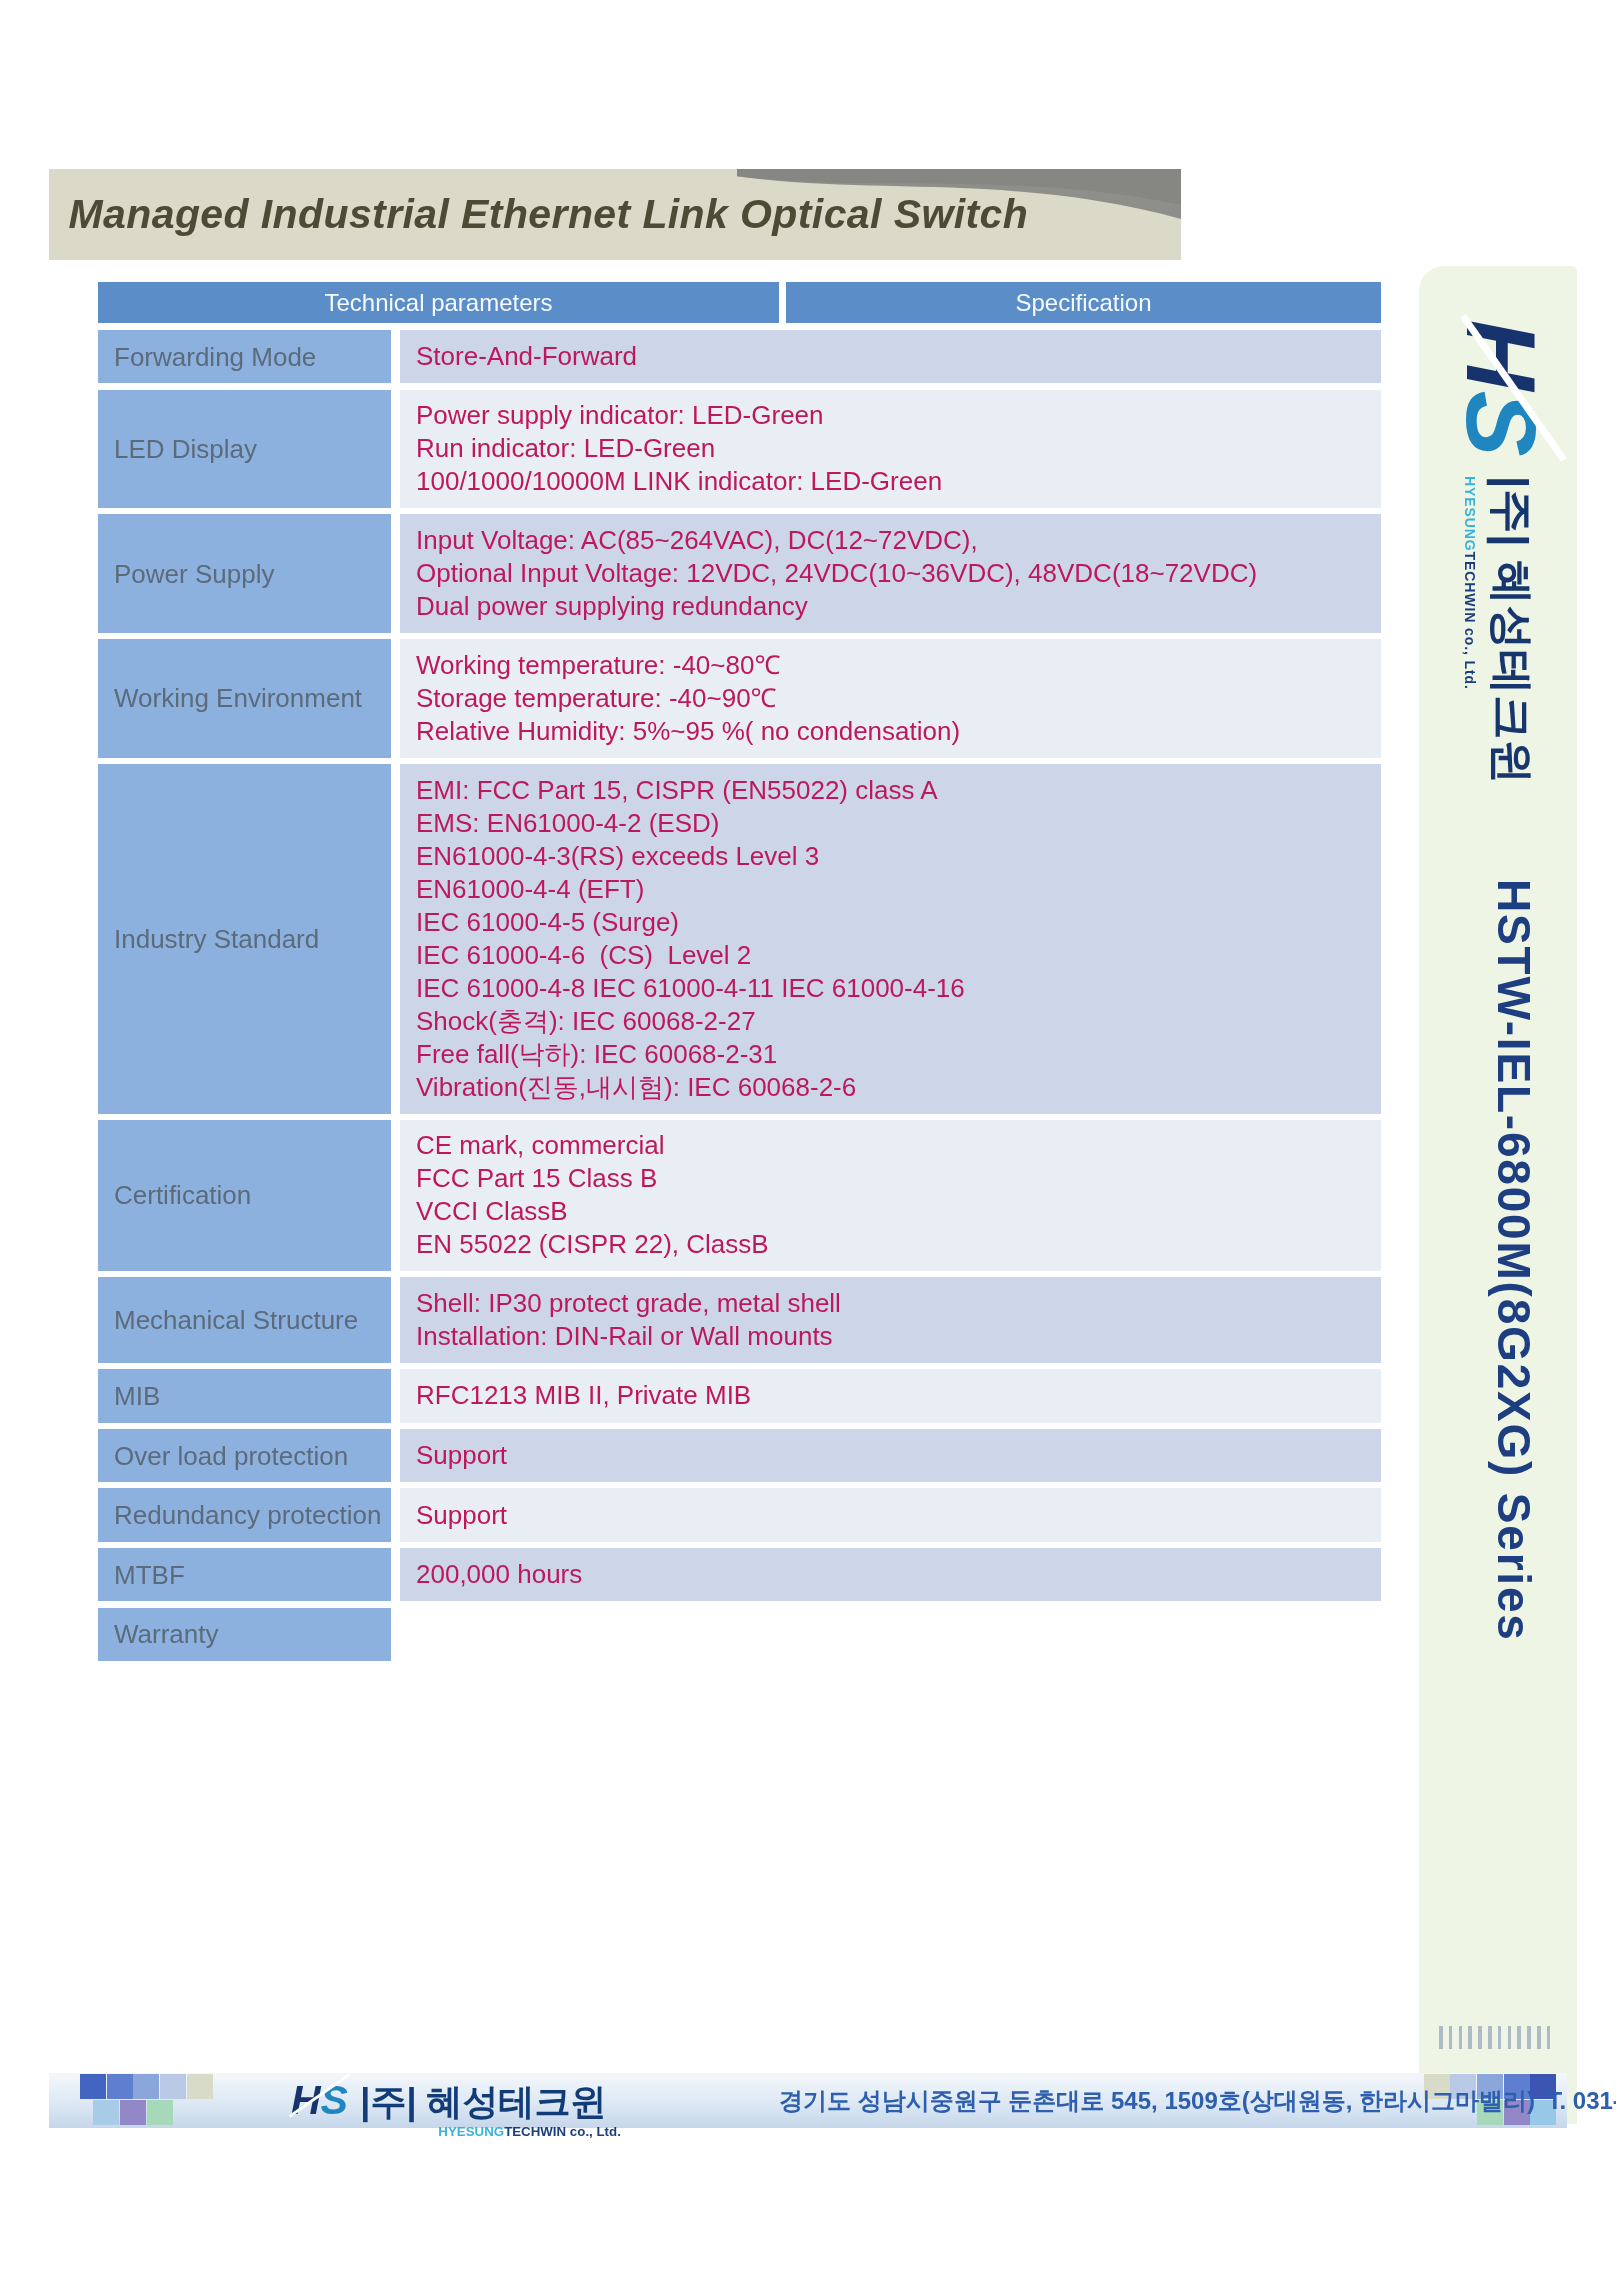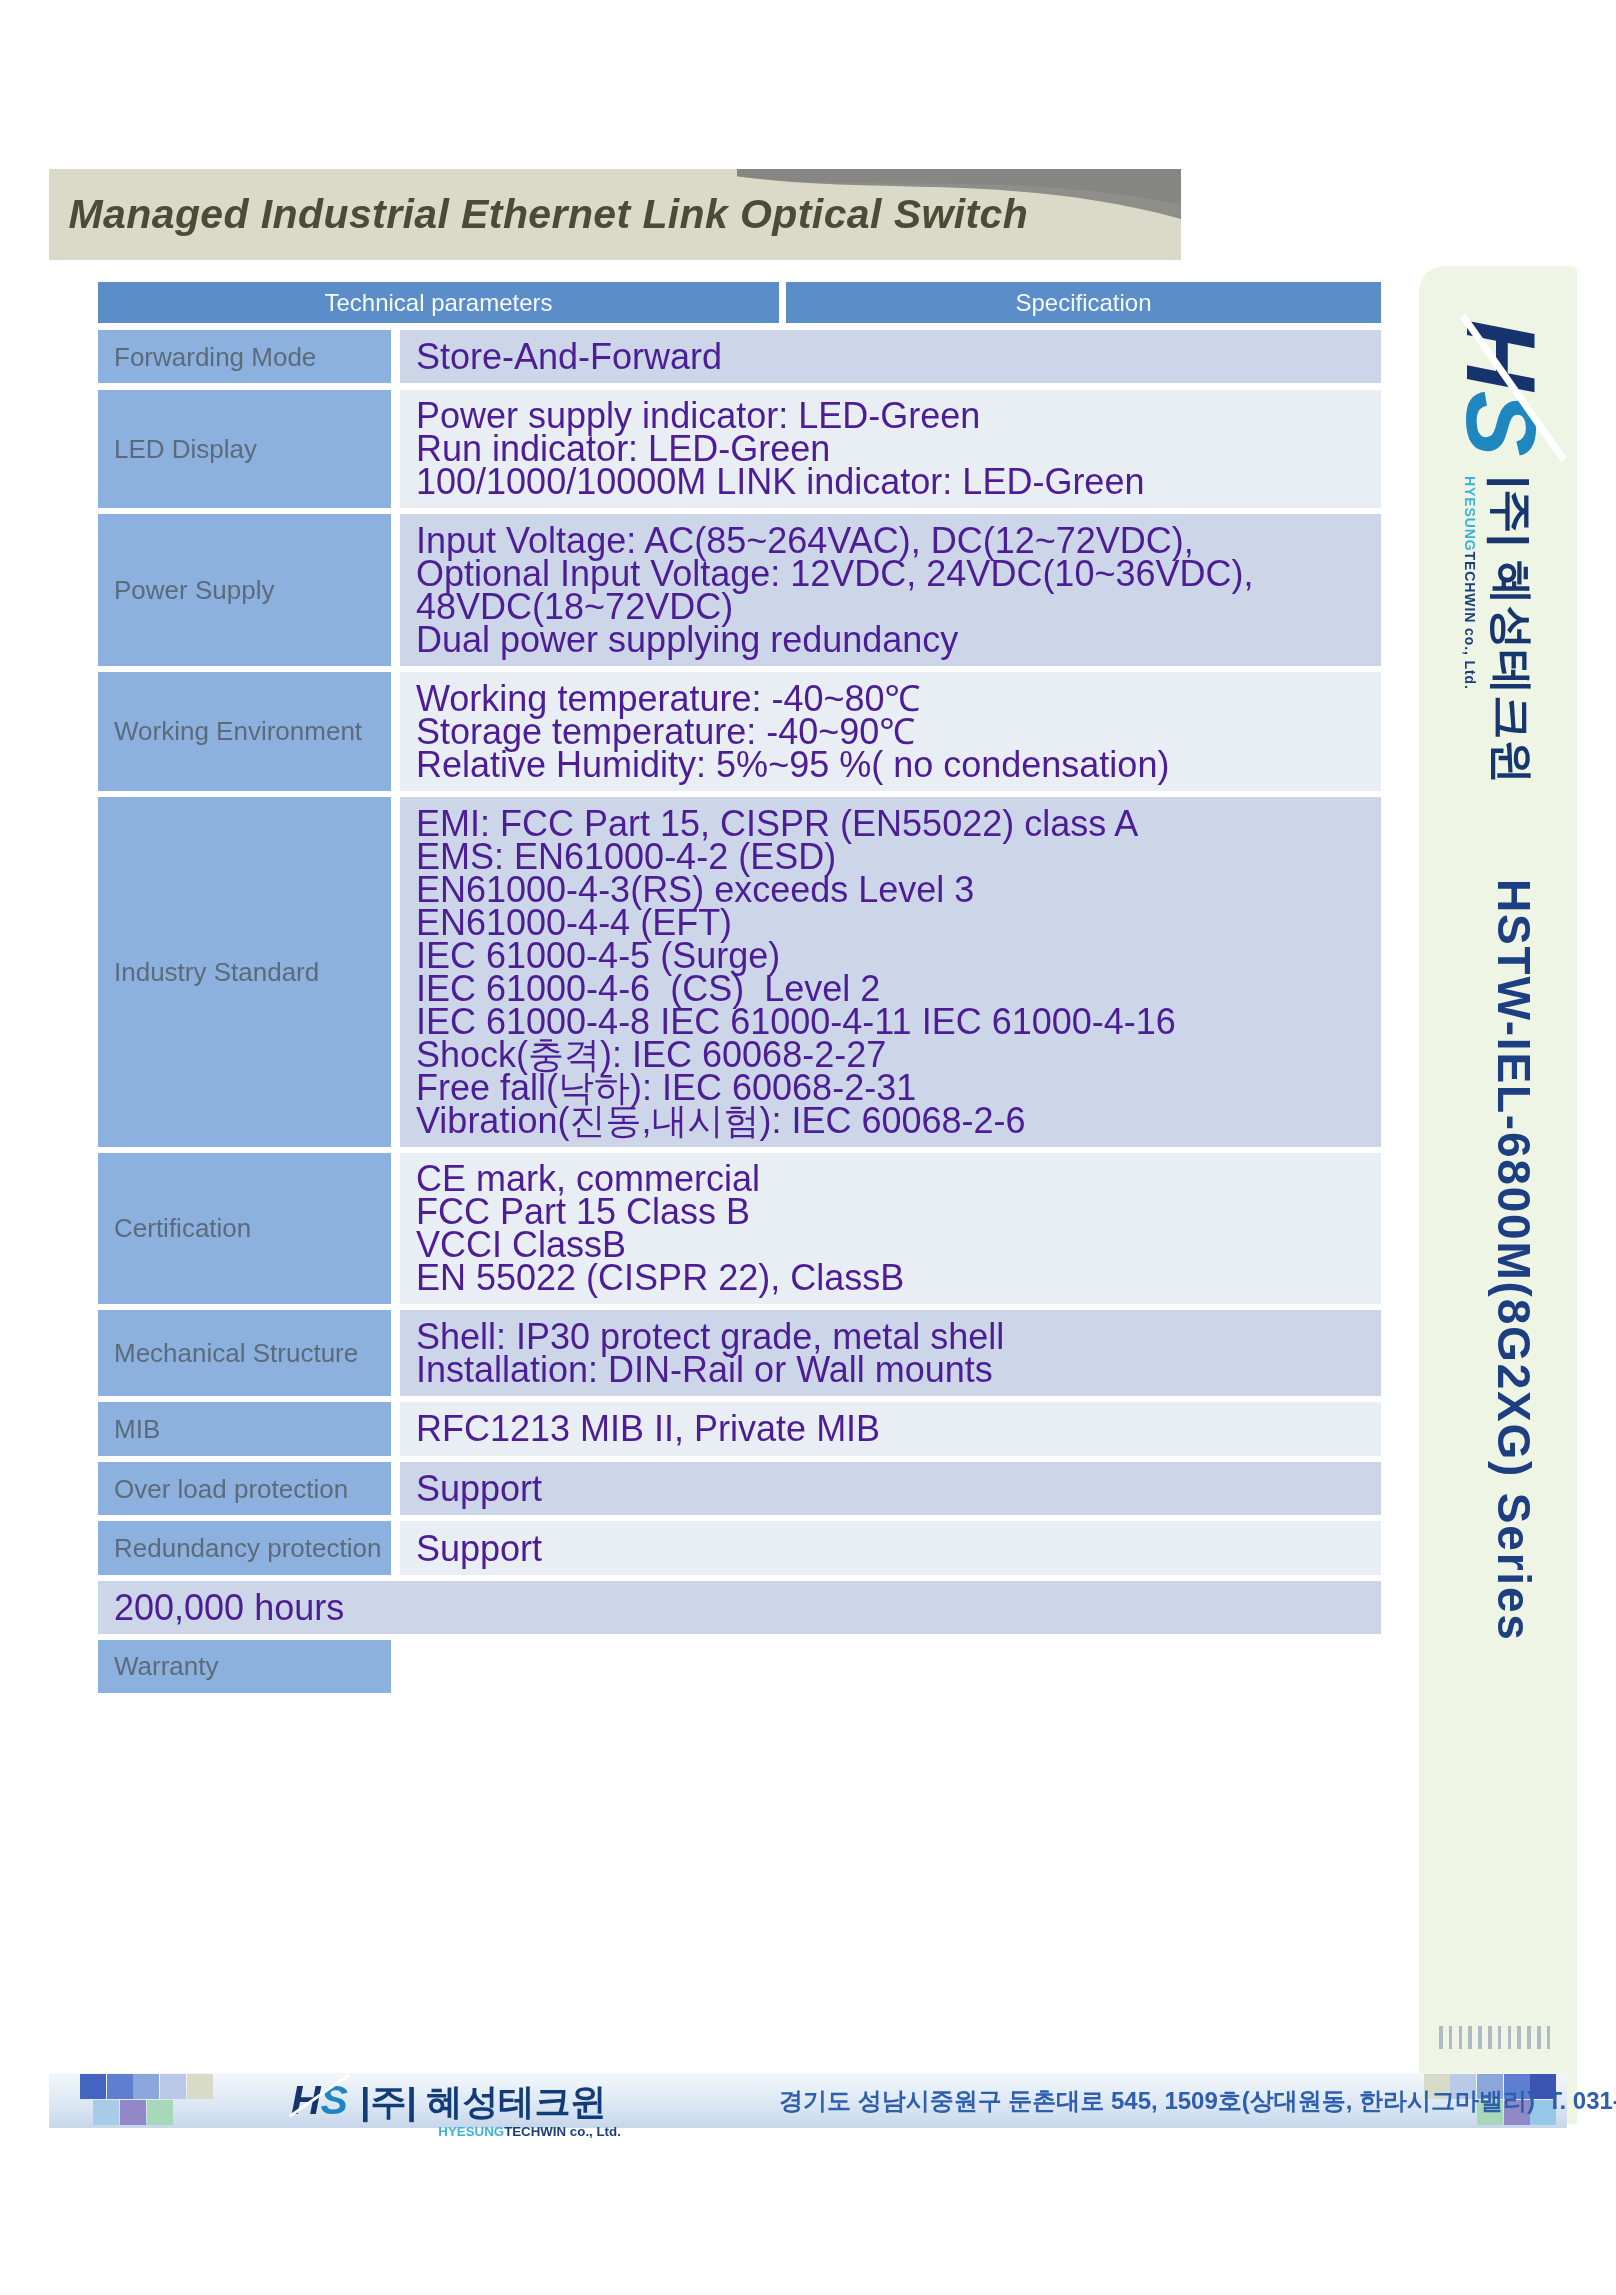--- a/index.html
+++ b/index.html
@@ -17,21 +17,21 @@
   .thcell{background:#5b8ec9;color:#f6fafd;font-size:24px;height:41px;display:flex;align-items:center;justify-content:center;}
   .thcell.c1{width:681px;}
   .thcell.c2{flex:1;}
   .tbody{position:absolute;left:98px;top:330px;width:1283px;display:flex;flex-direction:column;gap:6.2px;}
   .trow{display:flex;gap:9px;}
   .pcell{width:293px;flex:0 0 293px;background:#8db1de;color:#5b6b7b;font-size:26px;line-height:32px;
     display:flex;align-items:center;padding:10.7px 7px 10.7px 16px;box-sizing:border-box;}
   .scell{flex:1;display:flex;flex-direction:column;justify-content:center;padding:9.8px 9px 9.8px 16px;box-sizing:border-box;}
   .scell.alt-dark{background:#ccd6e8;}
   .scell.alt-light{background:#e9eef5;}
-  .specline{color:#4c1d95;font-size:36px;line-height:33px;white-space:pre-wrap;}
+  .specline{color:#be185d;font-size:26px;line-height:33px;white-space:pre-wrap;}
 
   
   .sidebar{position:absolute;left:1419px;top:266px;width:158px;height:1858px;
     border-top-left-radius:25px;border-top-right-radius:5.3px;
     background:
       repeating-linear-gradient(90deg, rgba(150,185,100,0.30) 0 1.8px, rgba(255,255,255,0) 1.8px 7px),
       linear-gradient(90deg,#cfe3b2 0%,#eaf3da 45%,#ffffff 80%,#ececе6 100%);
     background-color:#eef5e4;}
   .side-logo-block{position:absolute;left:149px;top:53px;width:533px;height:133px;
     transform:rotate(90deg);transform-origin:0 0;display:flex;align-items:center;gap:19.5px;}
@@ -157,20 +157,21 @@
           <div class="specline">Support</div>
         </div>
       </div>
       <div class="trow">
         <div class="pcell">Redundancy protection</div>
         <div class="scell alt-light">
           <div class="specline">Support</div>
         </div>
       </div>
       <div class="trow">
+        <div class="pcell">MTBF</div>
         <div class="scell alt-dark">
           <div class="specline">200,000 hours</div>
         </div>
       </div>
       <div class="trow">
         <div class="pcell">Warranty</div>
       </div>
     </div>
 
   <div class="sidebar">

